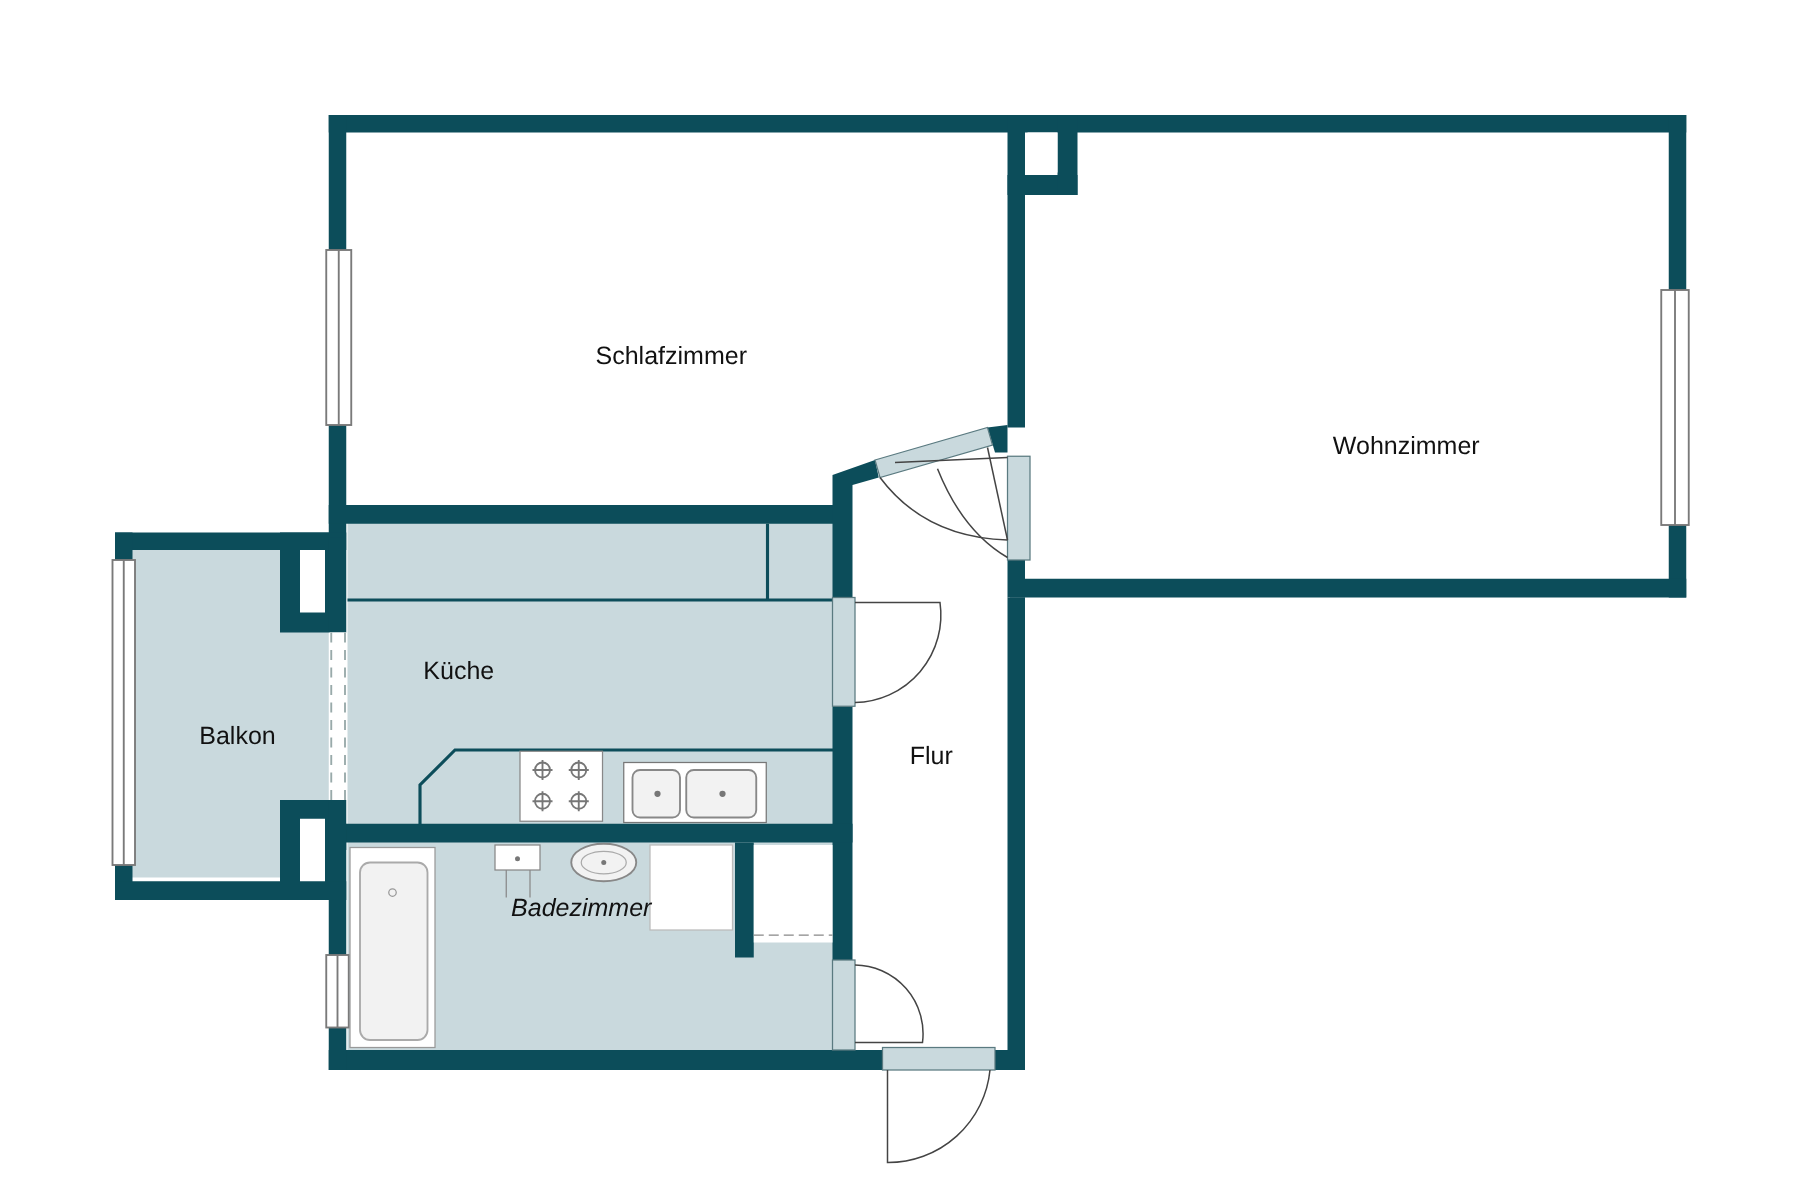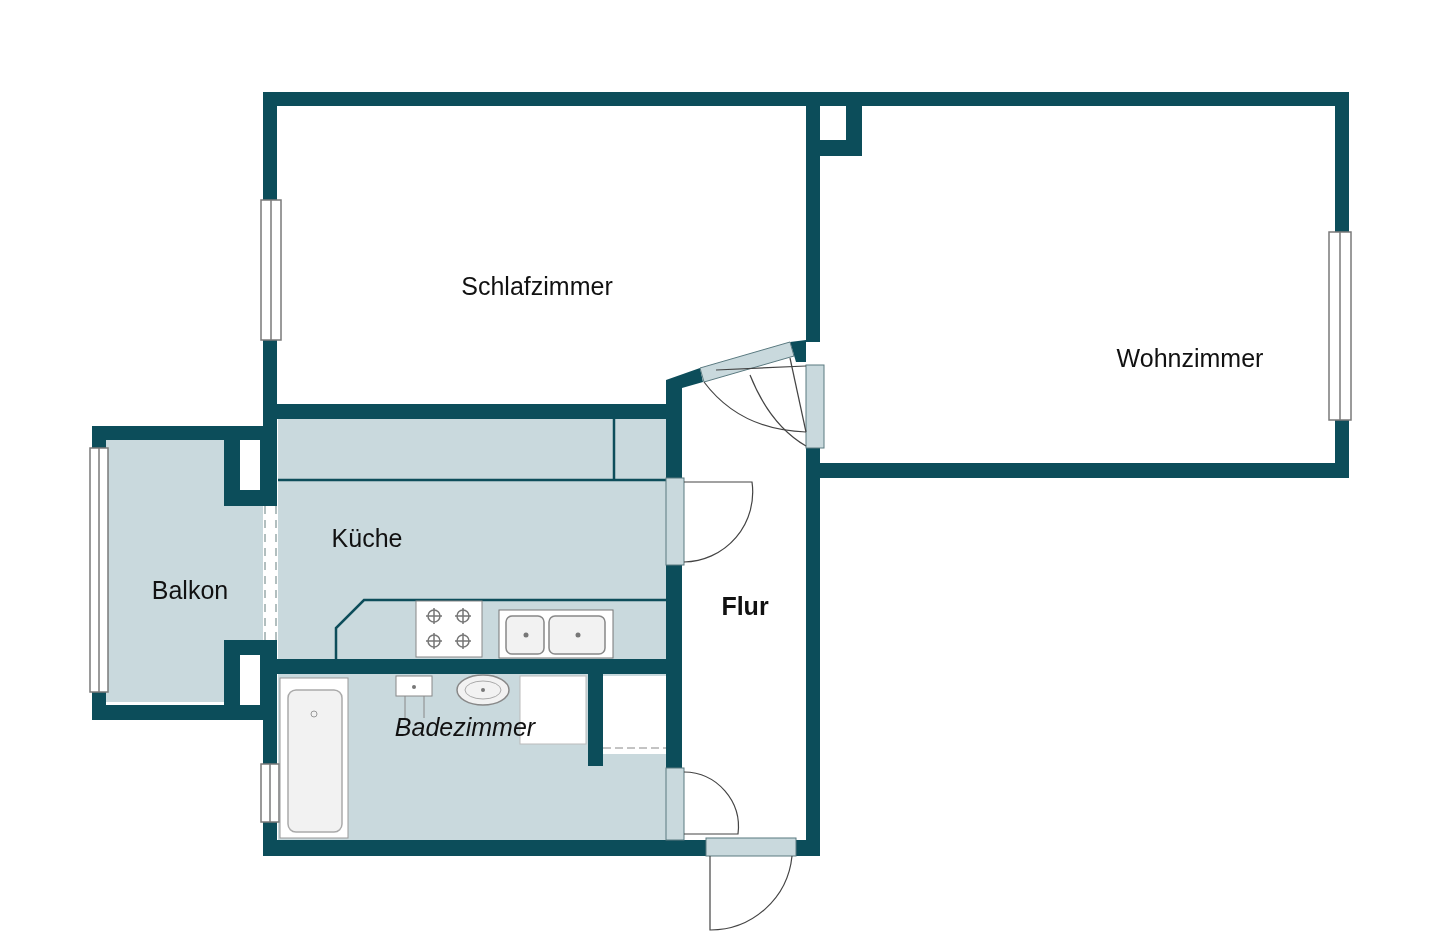--- a/index.html
+++ b/index.html
@@ -1,18 +1,18 @@
 <!DOCTYPE html>
 <html><head>
 <meta charset="utf-8">
 <style>
   html, body { margin:0; padding:0; background:#ffffff; }
   body { width:1440px; height:947px; overflow:hidden; position:relative; font-family:"Liberation Sans", sans-serif; }
   svg { position:absolute; left:0; top:0; }
-  .label { position:absolute; font-family:"Liberation Sans", sans-serif; font-size:25px; color:#111; white-space:nowrap; transform:translate(-50%,-50%); }
+  .label { position:absolute; font-family:"Liberation Sans", sans-serif; font-size:20px; color:#111; white-space:nowrap; transform:translate(-50%,-50%); }
 </style>
 </head>
 <body>
 
 <svg width="1440" height="947" viewBox="0 0 1440 947">
 
   <g fill="#c9d9dd">
     <rect x="104" y="440" width="160" height="262"></rect>
     <rect x="278" y="418" width="390" height="245"></rect>
     <rect x="278" y="673" width="392" height="168"></rect>
@@ -153,17 +153,17 @@
     <path d="M750 375 Q 770 425 806 446"></path>
     <line x1="790" y1="358" x2="806" y2="432"></line>
     <line x1="716" y1="370" x2="806" y2="366"></line>
     <path d="M684 482 L752 482 A 70 70 0 0 1 684 562"></path>
     <path d="M684 772 A 55 55 0 0 1 738 834 L684 834"></path>
     <path d="M792 856 A 82 82 0 0 1 710 930 L710 856"></path>
   </g>
 </svg>
 
 <div class="label" style="left:537px;top:286px;">Schlafzimmer</div>
-<div class="label" style="left:1190px;top:358px;">Wohnzimmer</div>
+<div class="label" style="left:1125px;top:358px;">Wohnzimmer</div>
 <div class="label" style="left:367px;top:538px;">Küche</div>
 <div class="label" style="left:190px;top:590px;">Balkon</div>
-<div class="label" style="left:745px;top:606px;font-weight:bold;">Flur</div>
+<div class="label" style="left:745px;top:606px;">Flur</div>
 <div class="label" style="left:465px;top:727px;font-style:italic;">Badezimmer</div>
 
 </body></html>

